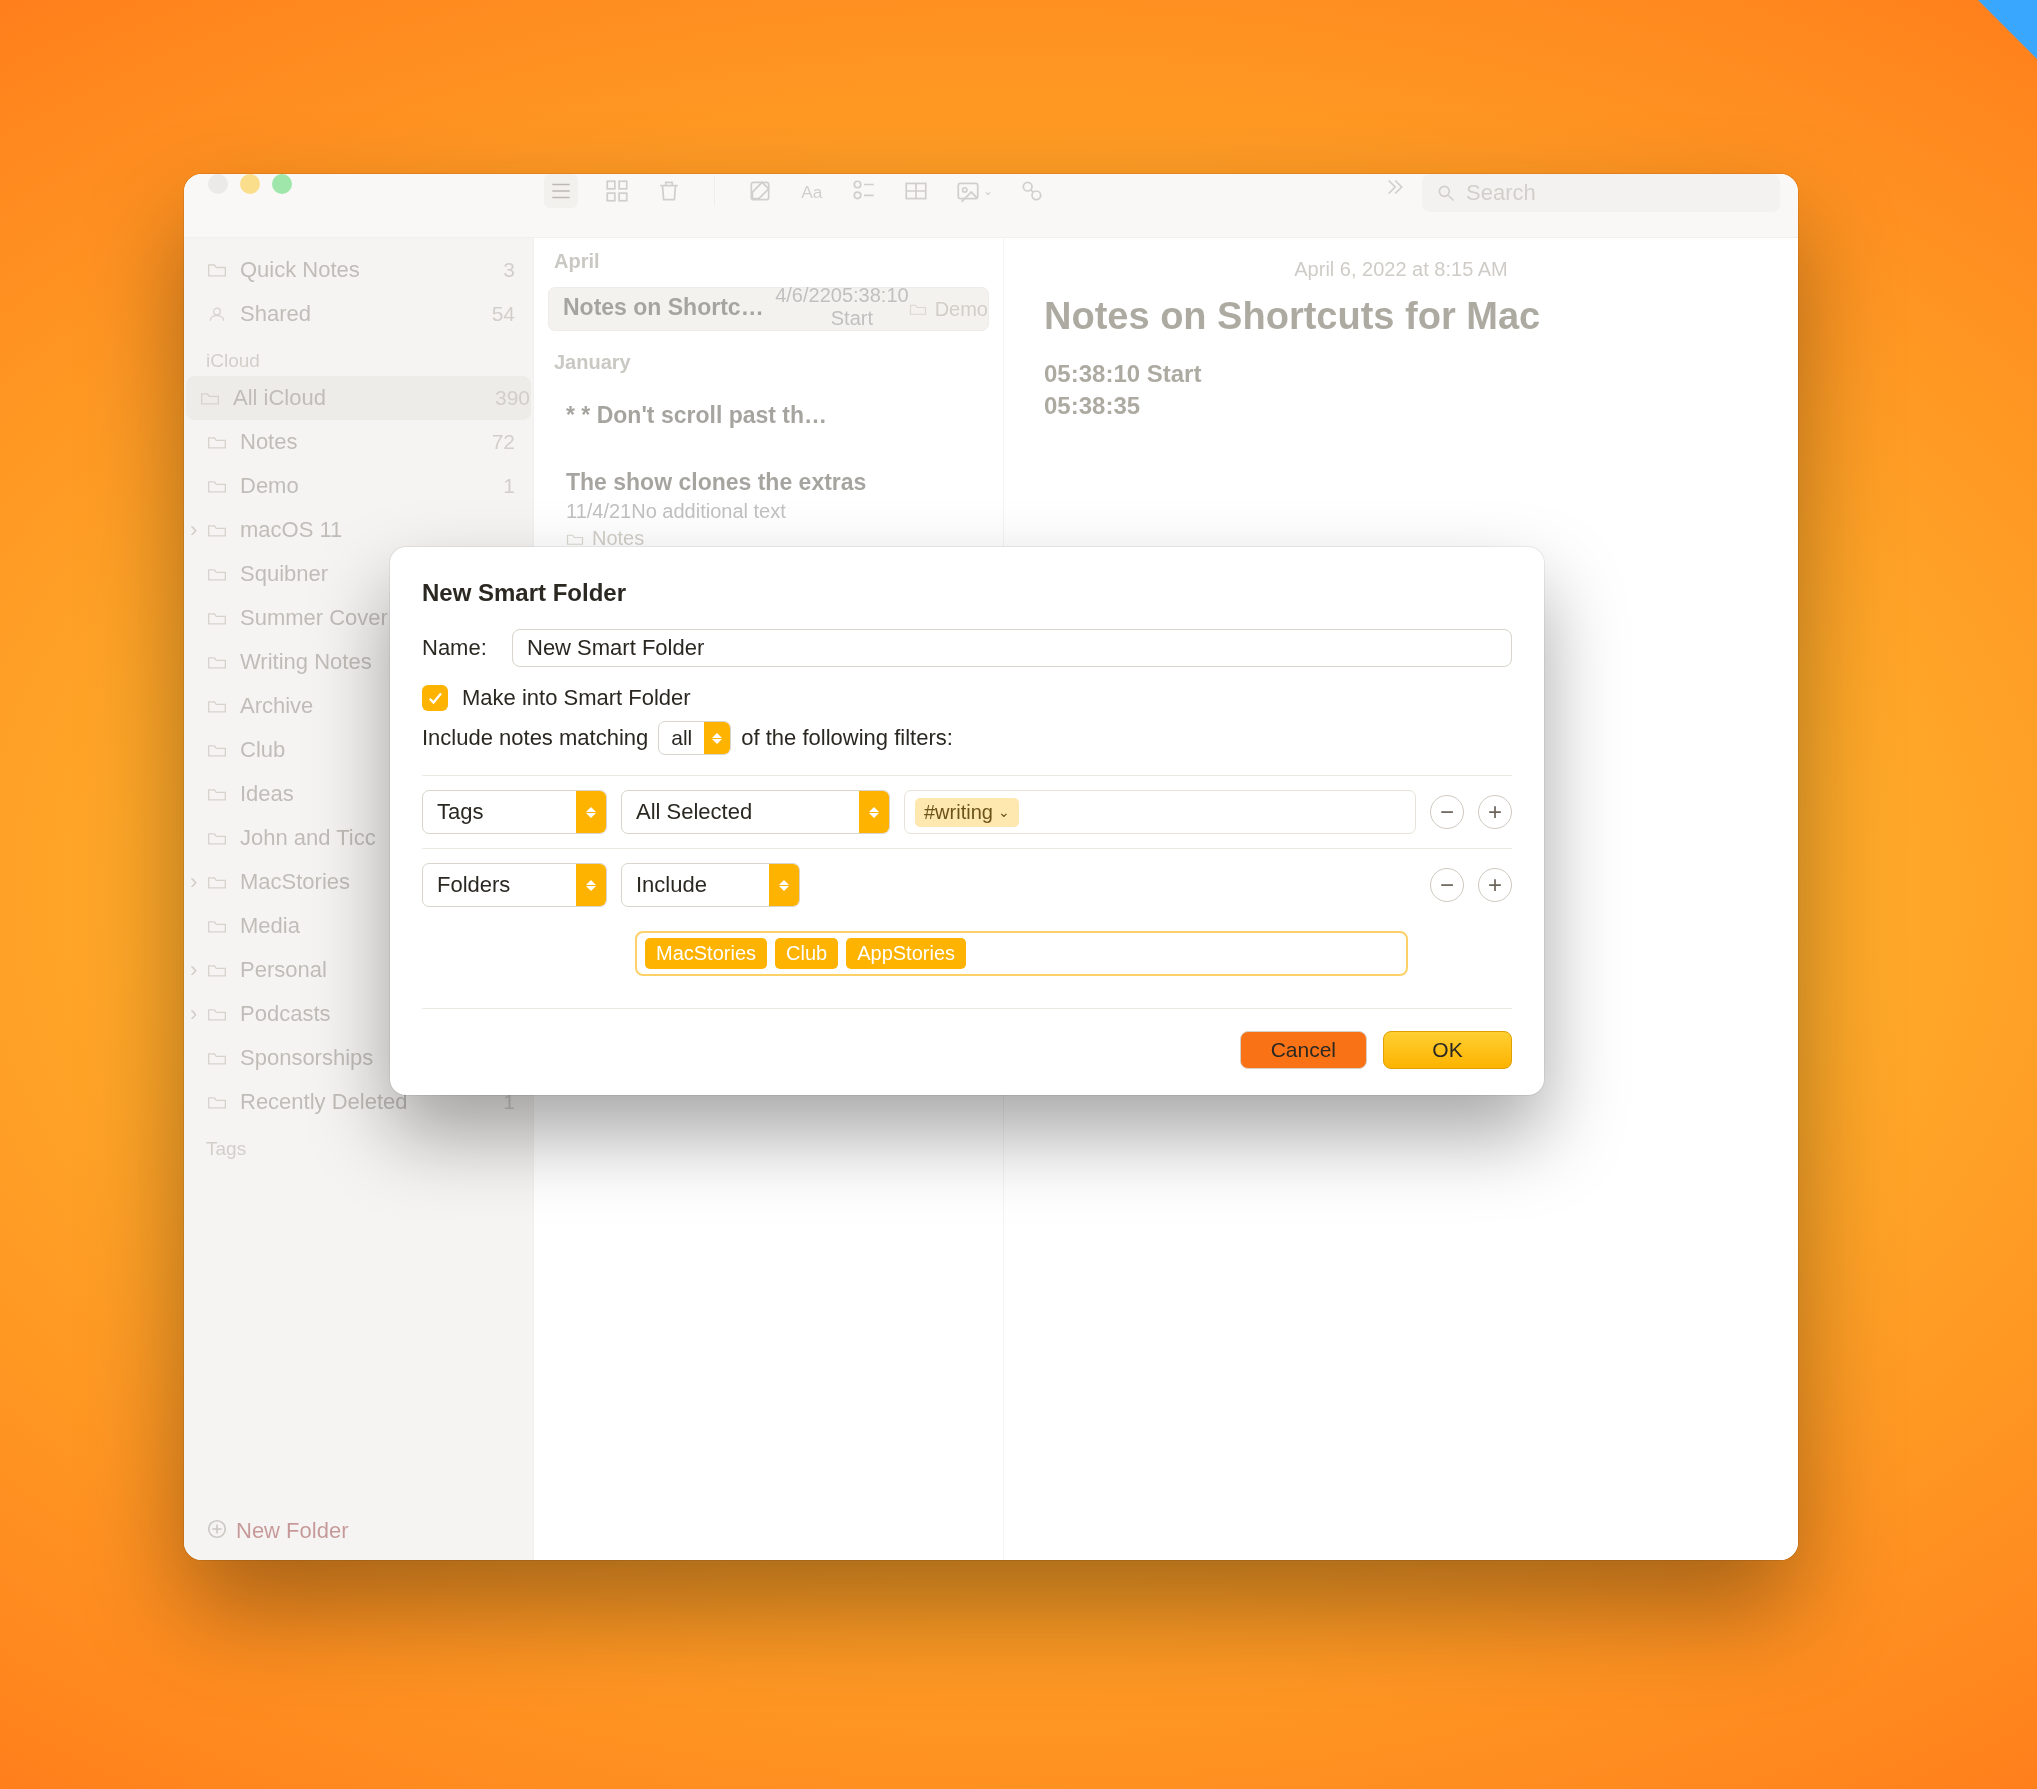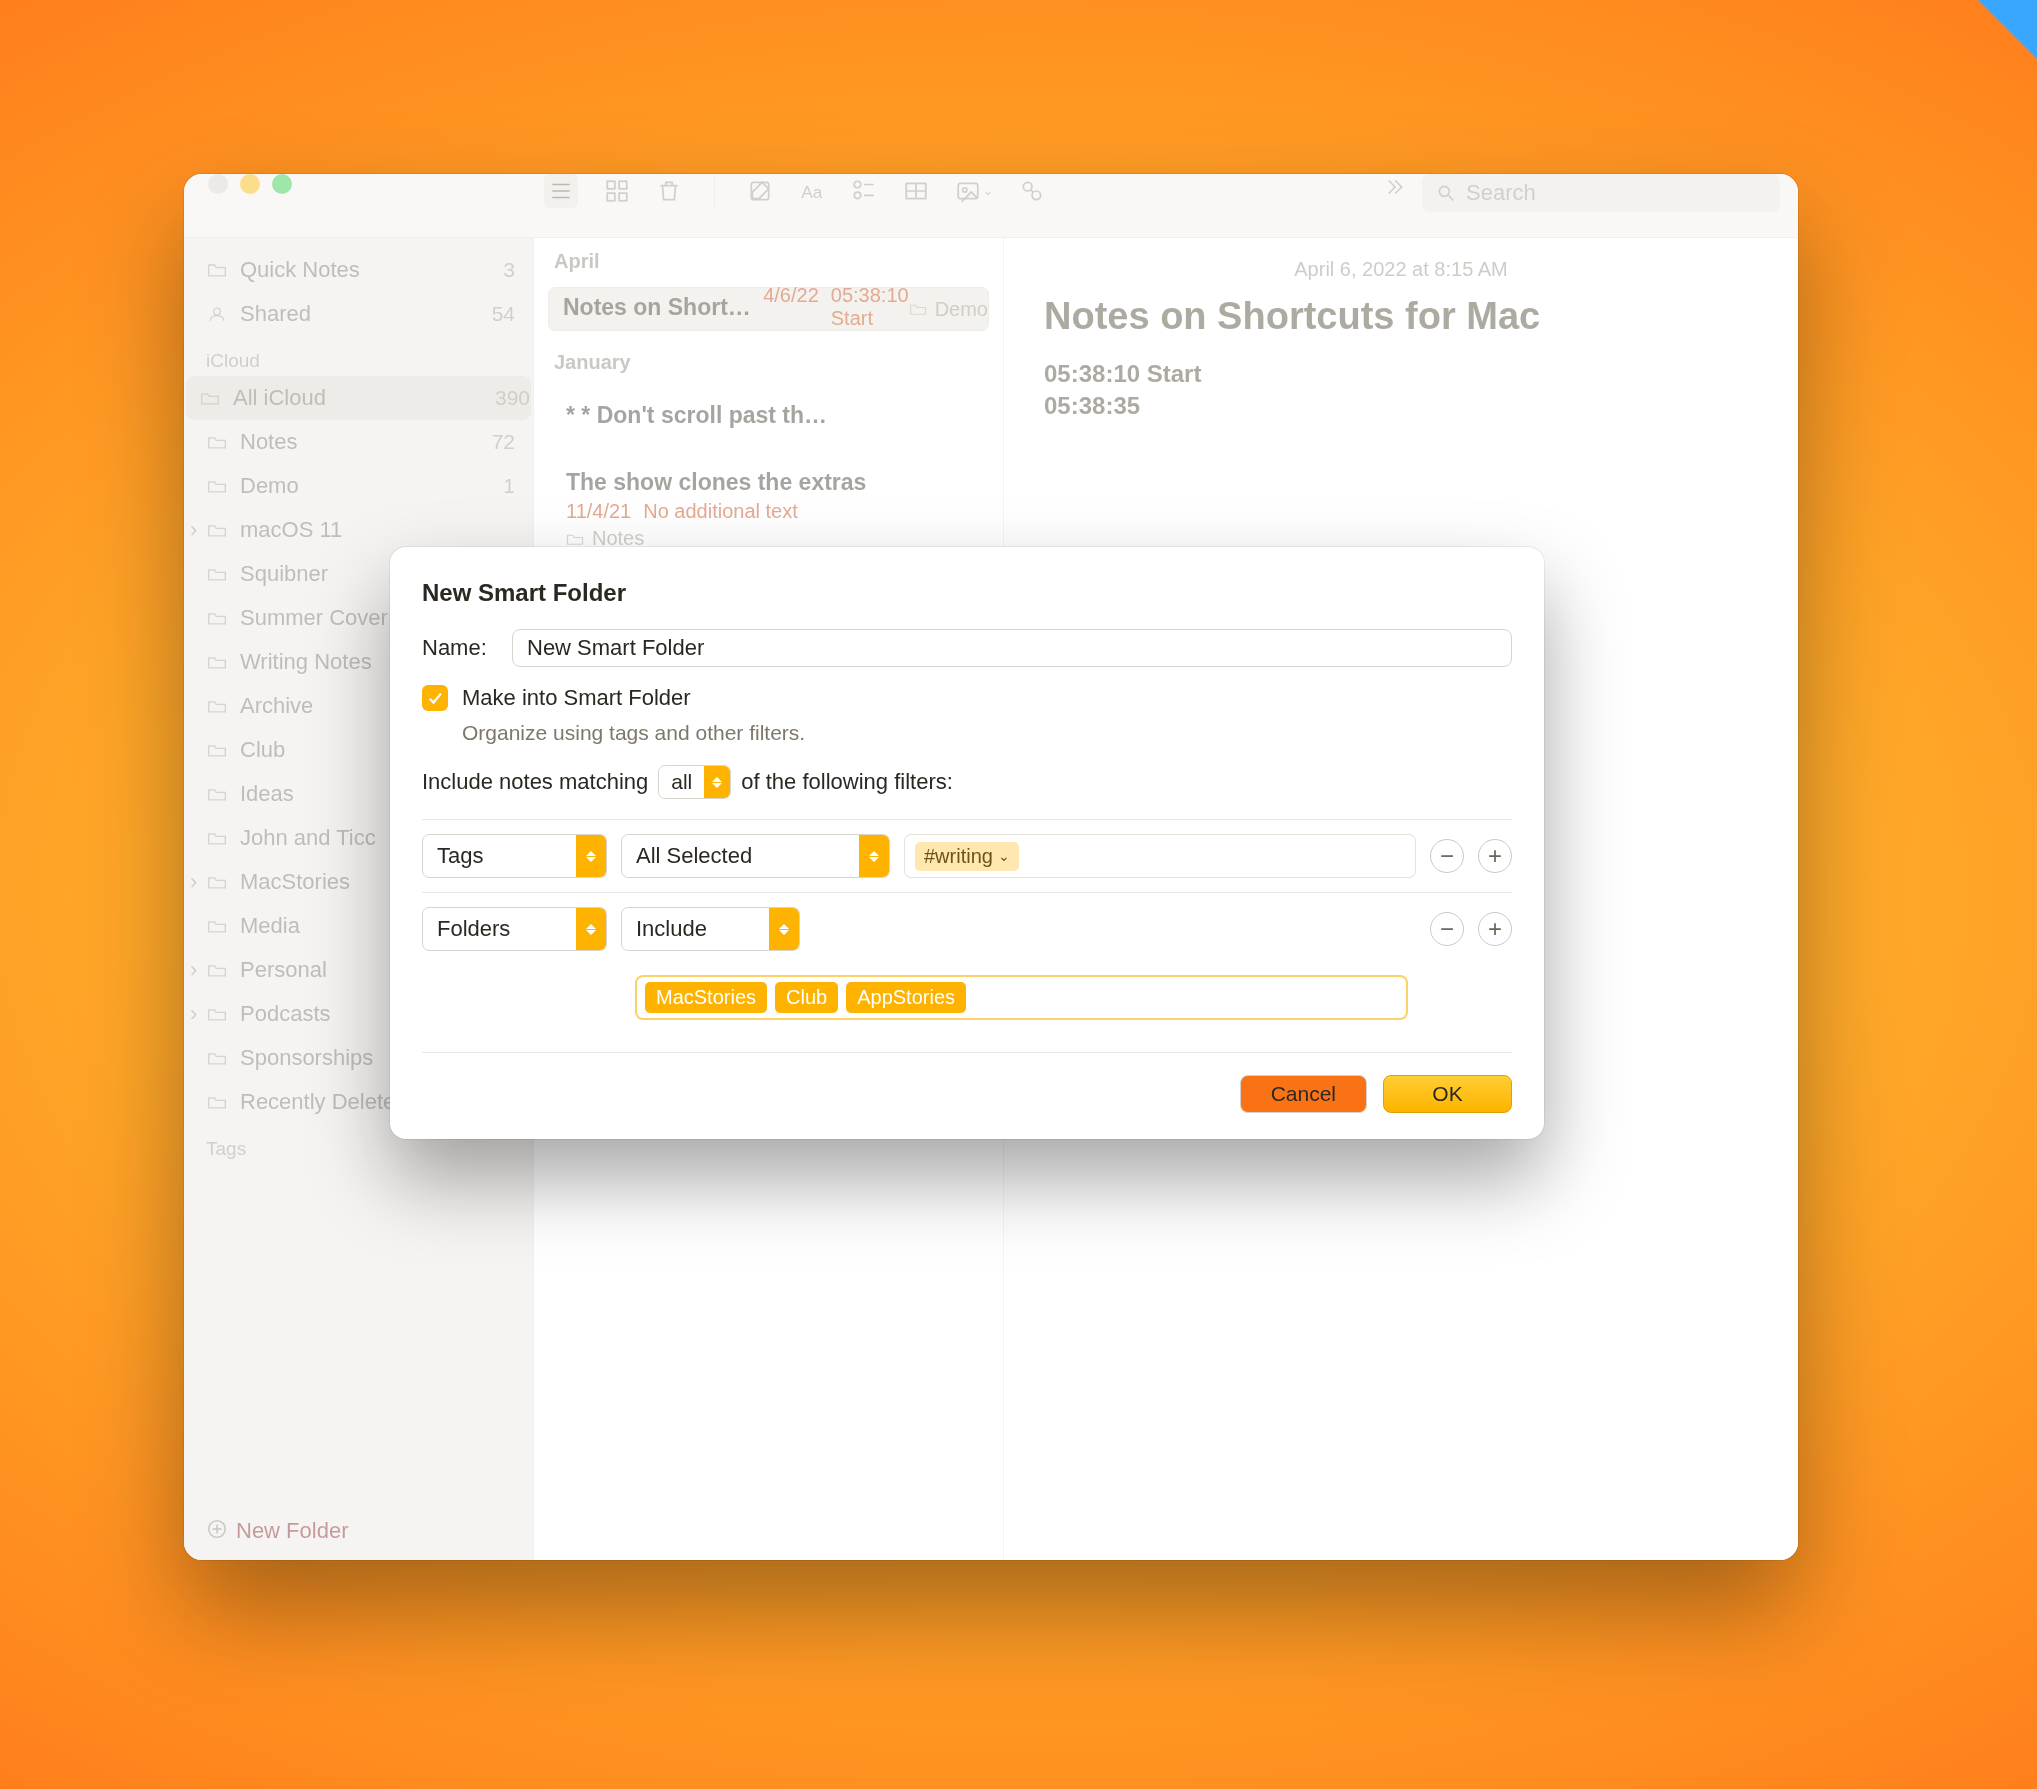--- a/index.html
+++ b/index.html
@@ -47,21 +47,21 @@
   .sb-section{padding:14px 22px 4px;font-size:19px;color:#9b958b;font-weight:500;}
   .sb-footer{margin-top:auto;display:flex;align-items:flex-start;gap:8px;padding:16px 22px;font-size:22px;color:#7f1d1d;border-top:1px solid transparent;}
   .sb-footer svg{width:22px;height:22px;stroke:#8f897f;fill:none;stroke-width:1.8;}
 
   
   .noteslist { grid-column:2; grid-row:2; background:#fff; border-right:1px solid #e9e6e0; overflow:hidden;}
   .grp-head{font-size:20px;color:#8b857a;font-weight:600;padding:12px 20px 6px;}
   .note-card{margin:8px 14px;padding:14px 18px;border-radius:10px;}
   .note-card.sel{background:#e6e2da;}
   .note-title{font-size:23px;font-weight:700;color:#3a352c;margin-bottom:4px;white-space:nowrap;overflow:hidden;text-overflow:ellipsis;}
-  .note-sub{font-size:20px;color:#c2410c;display:flex;gap:12px;margin-bottom:4px;}
+  .note-sub{font-size:20px;color:#737373;display:flex;margin-bottom:4px;}
   .note-folder{font-size:20px;color:#9a9384;display:flex;align-items:center;gap:8px;}
   .note-folder svg{width:18px;height:14px;stroke:#b0a998;fill:none;stroke-width:1.6;}
   .note-div{height:1px;background:#ece9e2;margin:4px 28px 0;}
 
   
   .notebody { grid-column:3; grid-row:2; background:#fff; padding:20px 40px;}
   .nb-date{text-align:center;color:#948d80;font-size:20px;margin-bottom:14px;}
   .nb-title{font-size:38px;font-weight:800;color:#49432f;margin-bottom:20px;}
   .nb-line{font-size:24px;font-weight:700;color:#4a4430;line-height:1.35;}
 
@@ -458,21 +458,20 @@
   </div>
 
   <div class="m-check-row">
     <div class="m-checkbox">
       <svg viewBox="0 0 24 24">
           <polyline points="5 13 10 18 20 6"></polyline>
         </svg>
     </div>
     <span>Make into Smart Folder</span>
   </div>
-  <div class="m-subhelp">Organize using tags and other filters.</div>
 
   <div class="m-inline">
     <span>Include notes matching</span>
     <div class="stepper-sel">
       <span class="val">all</span>
       <span class="ar"></span>
     </div>
     <span>of the following filters:</span>
   </div>
 

